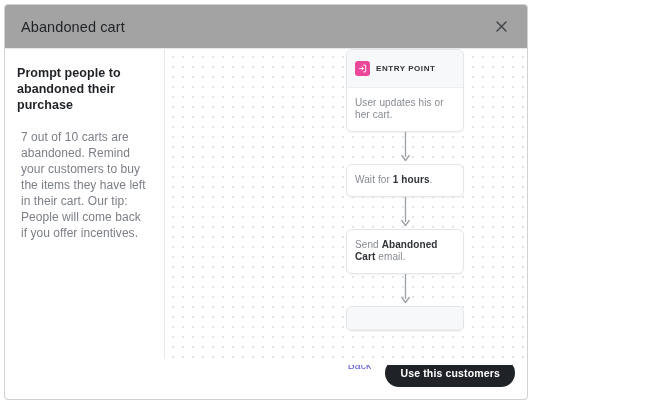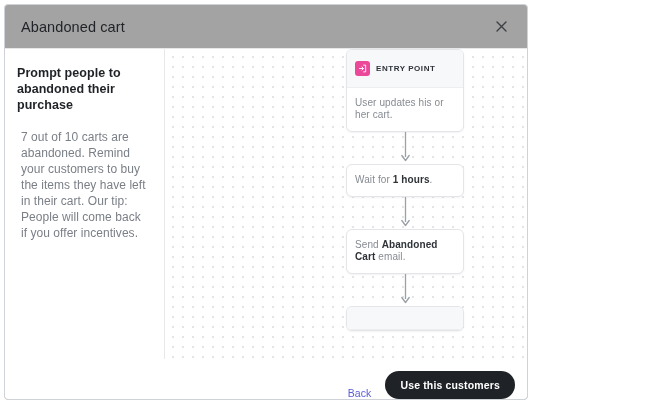--- a/index.html
+++ b/index.html
@@ -166,21 +166,21 @@
     justify-content: center;
     align-items: flex-start;
   }
   .connector svg { display: block; }
 
   
   .modal-footer {
     flex: 0 0 40px;
     height: 40px;
     display: flex;
-    align-items: flex-end;
+    align-items: flex-start;
     justify-content: flex-end;
     gap: 14px;
     padding: 0 12px 0 0;
     background: #ffffff;
     box-sizing: border-box;
   }
   .back-link {
     font-size: 10.5px;
     color: #5b5bd6;
     cursor: pointer;

